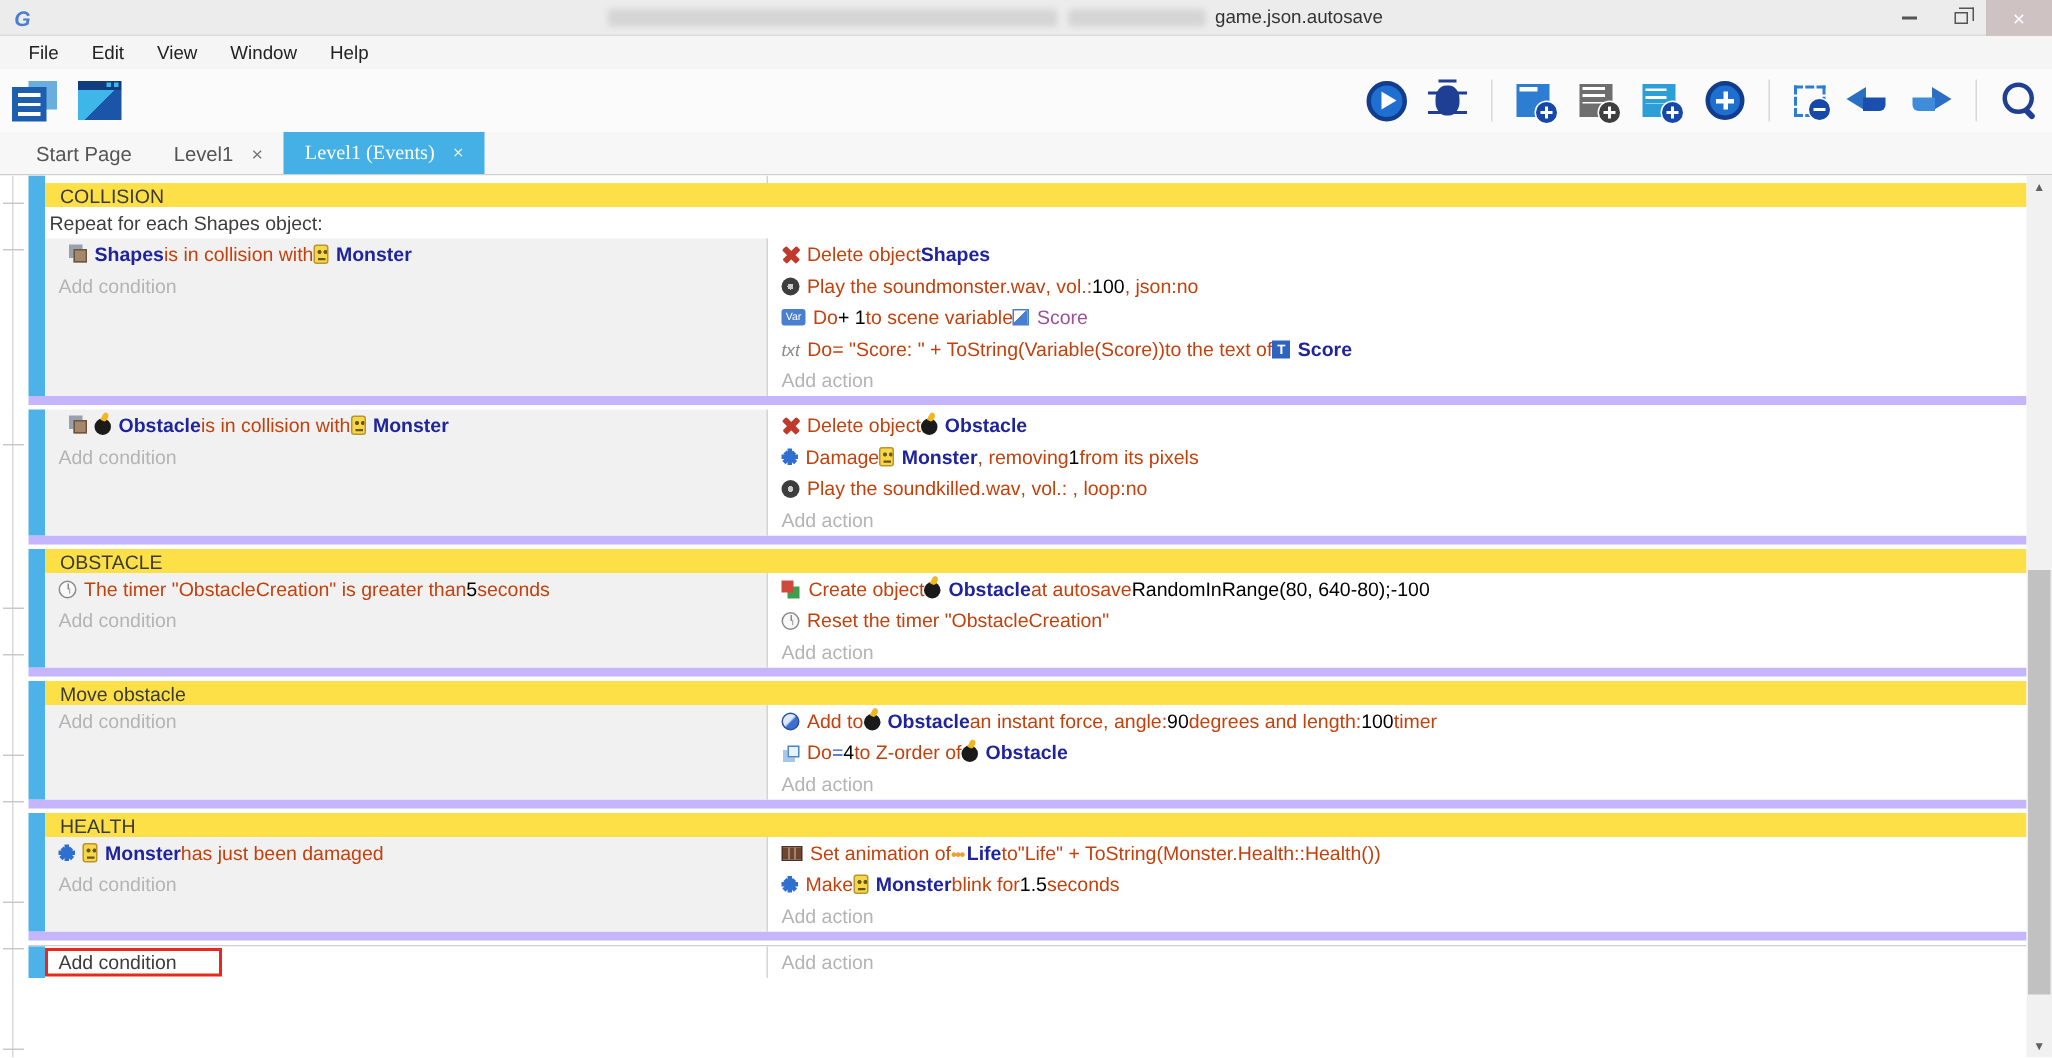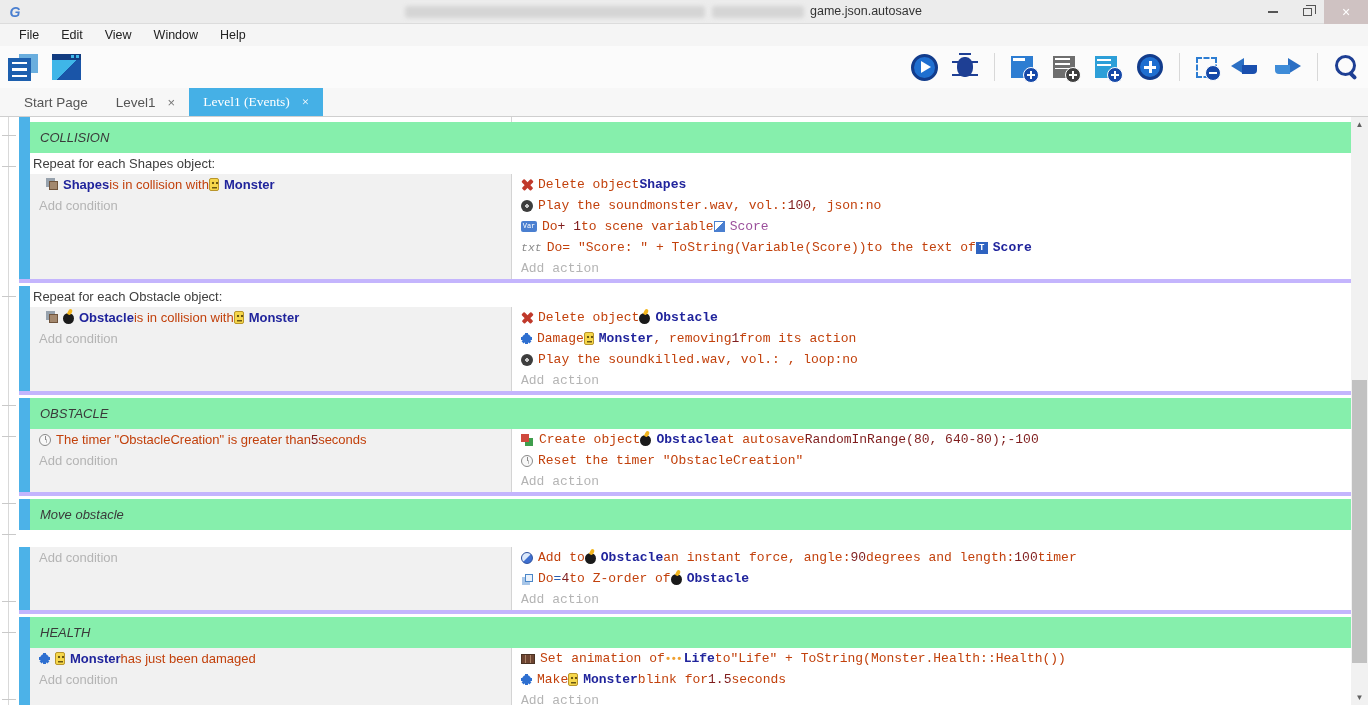--- a/index.html
+++ b/index.html
@@ -78,36 +78,36 @@
 
   
   .events { position:relative; height:588px; background:#fff; overflow:hidden; }
   .gutter-line { position:absolute; left:8px; top:0; bottom:0; width:1px; background:#d9d9d9; }
   .tick { position:absolute; left:2px; width:14px; height:1px; background:#c9c9c9; }
   .blocks { position:absolute; left:19px; top:0; width:1332px; }
   .block { display:flex; margin-bottom:3px; }
   .bluebar { width:11px; flex:0 0 11px; background:#4cb2e8; }
   .block-body { flex:1; min-width:0; }
 
-  .group-head { height:31px; background:#86efac; display:flex; align-items:center; padding-left:10px; font-size:13px; color:#3a3a3a;font-style:italic; }
-
-  .event { border-bottom:4px solid #c4b5fd; }
+  .group-head { height:16px; background:#fde047; display:flex; align-items:center; padding-left:10px; font-size:13px; color:#3a3a3a; }
+
+  .event { border-bottom:6px solid #c4b5fd; }
   .repeat-row { height:21px; background:#fff; display:flex; align-items:center; padding-left:3px; font-size:13px; color:#3e3e3e; }
   .cols { display:flex; }
   .col-cond { width:482px; flex:0 0 482px; background:#f1f1f1; border-right:1px solid #d4d4d4; }
-  .col-act { flex:1; background:#fff;font-family:Liberation Mono, monospace; }
+  .col-act { flex:1; background:#fff; }
   .sliver .col-cond { background:#fff; }
   .empty-event .col-cond { background:#fff; }
   .empty-event { border-top:1px solid #cfcfcf; border-bottom:none; margin-bottom:0; }
 
   .row { height:21px; display:flex; align-items:center; padding-left:9px; font-size:13px; color:#3e3e3e; white-space:nowrap; overflow:hidden; position:relative; }
   .row.indent { padding-left:15px; }
   .row .t-p { color:#c2410c; }
   .row .t-o { color:#20249c; font-weight:bold; }
-  .row .t-g { color:#7f1d1d; }
+  .row .t-g { color:#000000; }
   .row .t-v { color:#9b4f9b; }
   .row .t-bl { color:#2a5db0; }
   .row.placeholder { color:#b4b4b4; }
   .row.dark-add { color:#3c3c3c; }
   .red-box { position:absolute; left:0; top:0.5px; width:118px; height:19px; border:2px solid #e8281e; }
 
   
   .ic { display:inline-block; position:relative; margin-right:5px; flex:0 0 auto; }
   .ic-delete { width:12px; height:12px; }
   .ic-delete::before, .ic-delete::after { content:""; position:absolute; left:0; top:4.5px; width:13px; height:3.5px; background:#c0392b; border-radius:1px; }
@@ -282,23 +282,20 @@
               <div class="row placeholder">
                 <span>Add action</span>
               </div>
             </div>
           </div>
         </div>
       </div>
       <div class="block event">
         <div class="bluebar"></div>
         <div class="block-body">
-          <div class="repeat-row">
-            <span>Repeat for each Obstacle object:</span>
-          </div>
           <div class="cols">
             <div class="col-cond">
               <div class="row indent">
                 <span class="ic ic-collision"></span>
                 <span class="ic ic-bomb"></span>
                 <span class="t-o">Obstacle</span>
                 <span class="t-p"> is in collision with </span>
                 <span class="ic ic-monster"></span>
                 <span class="t-o">Monster</span>
               </div>
@@ -313,21 +310,21 @@
                 <span class="ic ic-bomb"></span>
                 <span class="t-o">Obstacle</span>
               </div>
               <div class="row">
                 <span class="ic ic-damage"></span>
                 <span class="t-p">Damage </span>
                 <span class="ic ic-monster"></span>
                 <span class="t-o">Monster</span>
                 <span class="t-p">, removing </span>
                 <span class="t-g">1</span>
-                <span class="t-p"> from its action</span>
+                <span class="t-p"> from its pixels</span>
               </div>
               <div class="row">
                 <span class="ic ic-sound"></span>
                 <span class="t-p">Play the sound </span>
                 <span class="t-p">killed.wav</span>
                 <span class="t-p">, vol.: , loop: </span>
                 <span class="t-p">no</span>
               </div>
               <div class="row placeholder">
                 <span>Add action</span>
@@ -372,21 +369,21 @@
                 <span class="ic ic-timer"></span>
                 <span class="t-p">Reset the timer "ObstacleCreation"</span>
               </div>
               <div class="row placeholder">
                 <span>Add action</span>
               </div>
             </div>
           </div>
         </div>
       </div>
-      <div class="block" style="margin-bottom: 17px;">
+      <div class="block" style="margin-bottom: 0px;">
         <div class="bluebar"></div>
         <div class="block-body">
           <div class="group-head">
             <span>Move obstacle</span>
           </div>
         </div>
       </div>
       <div class="block event">
         <div class="bluebar"></div>
         <div class="block-body">

